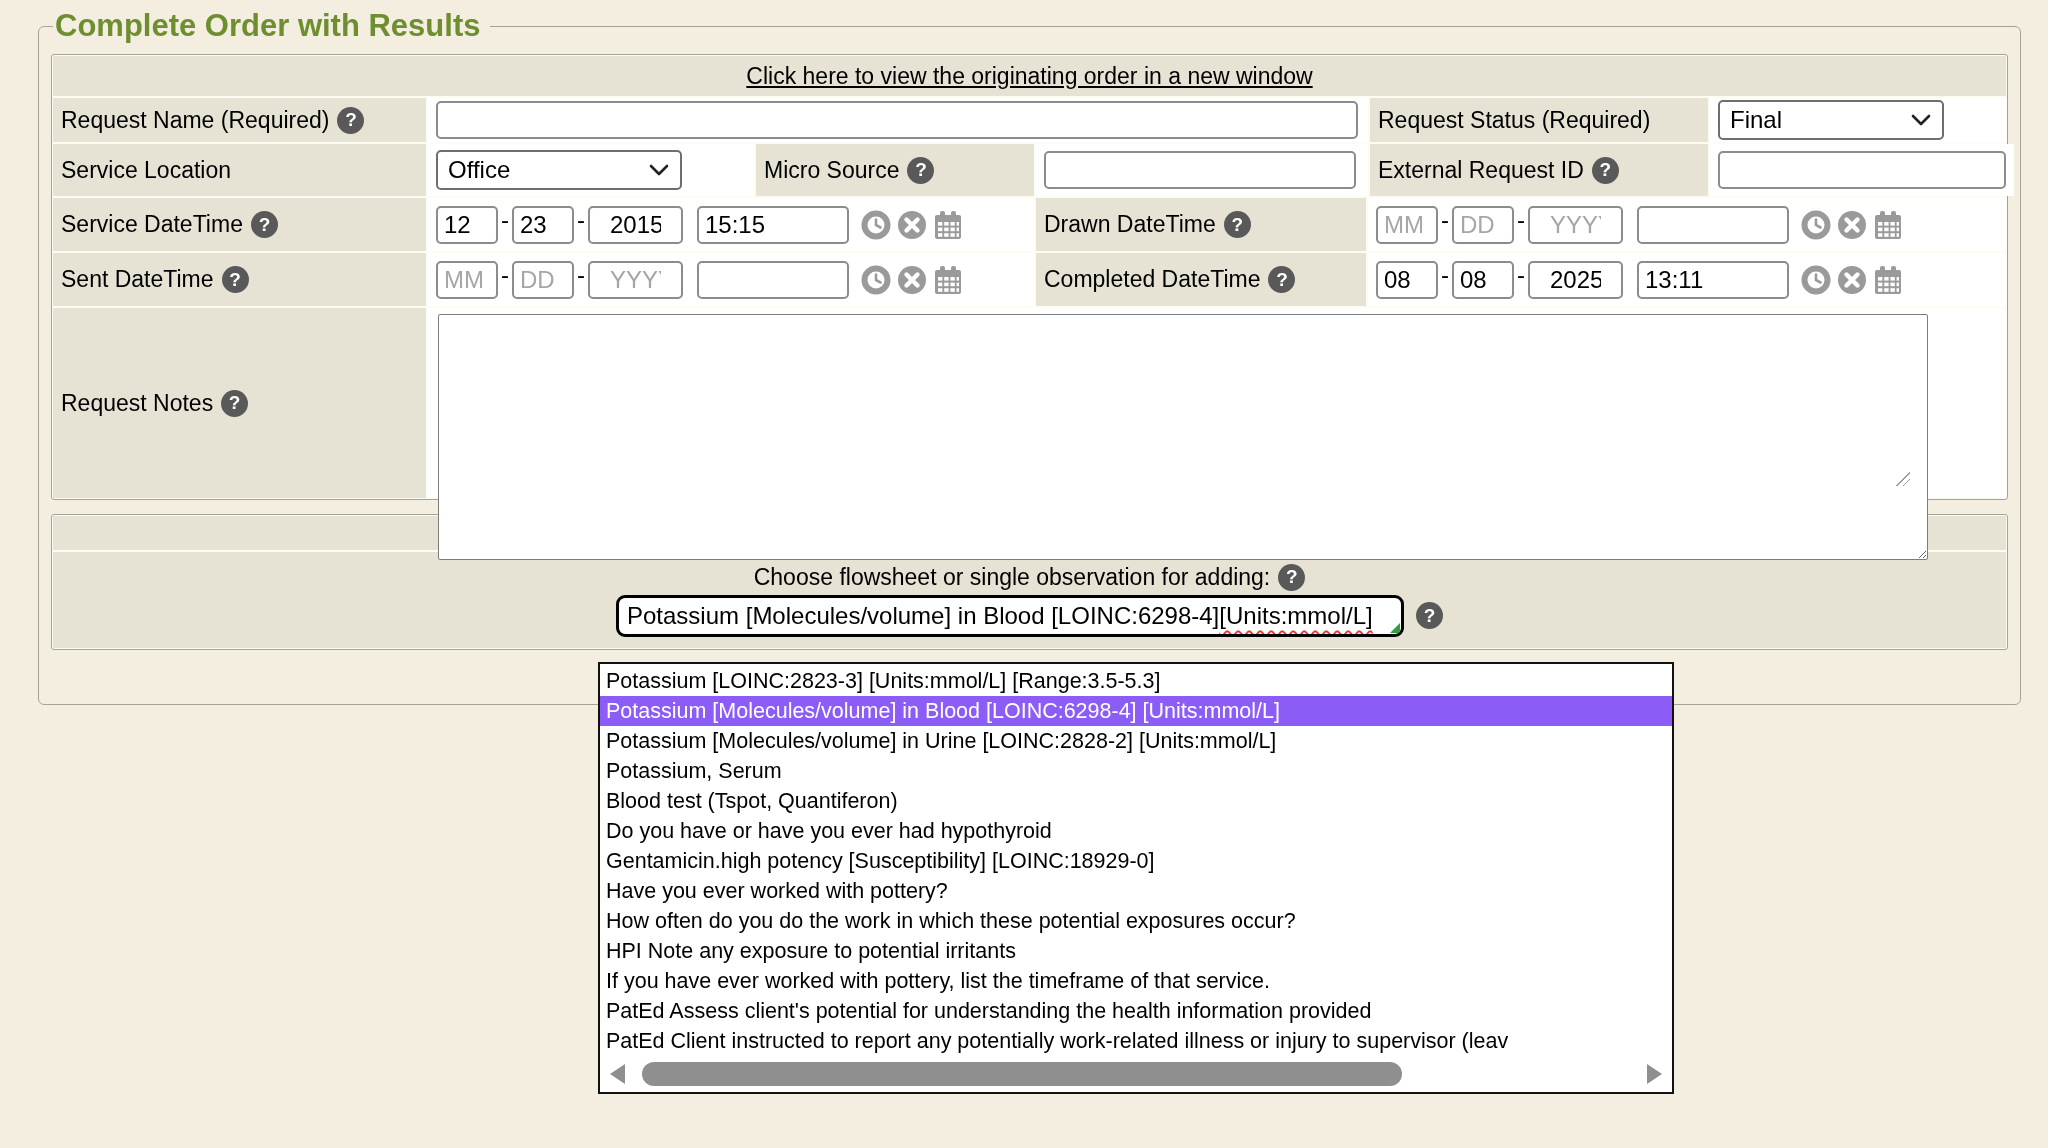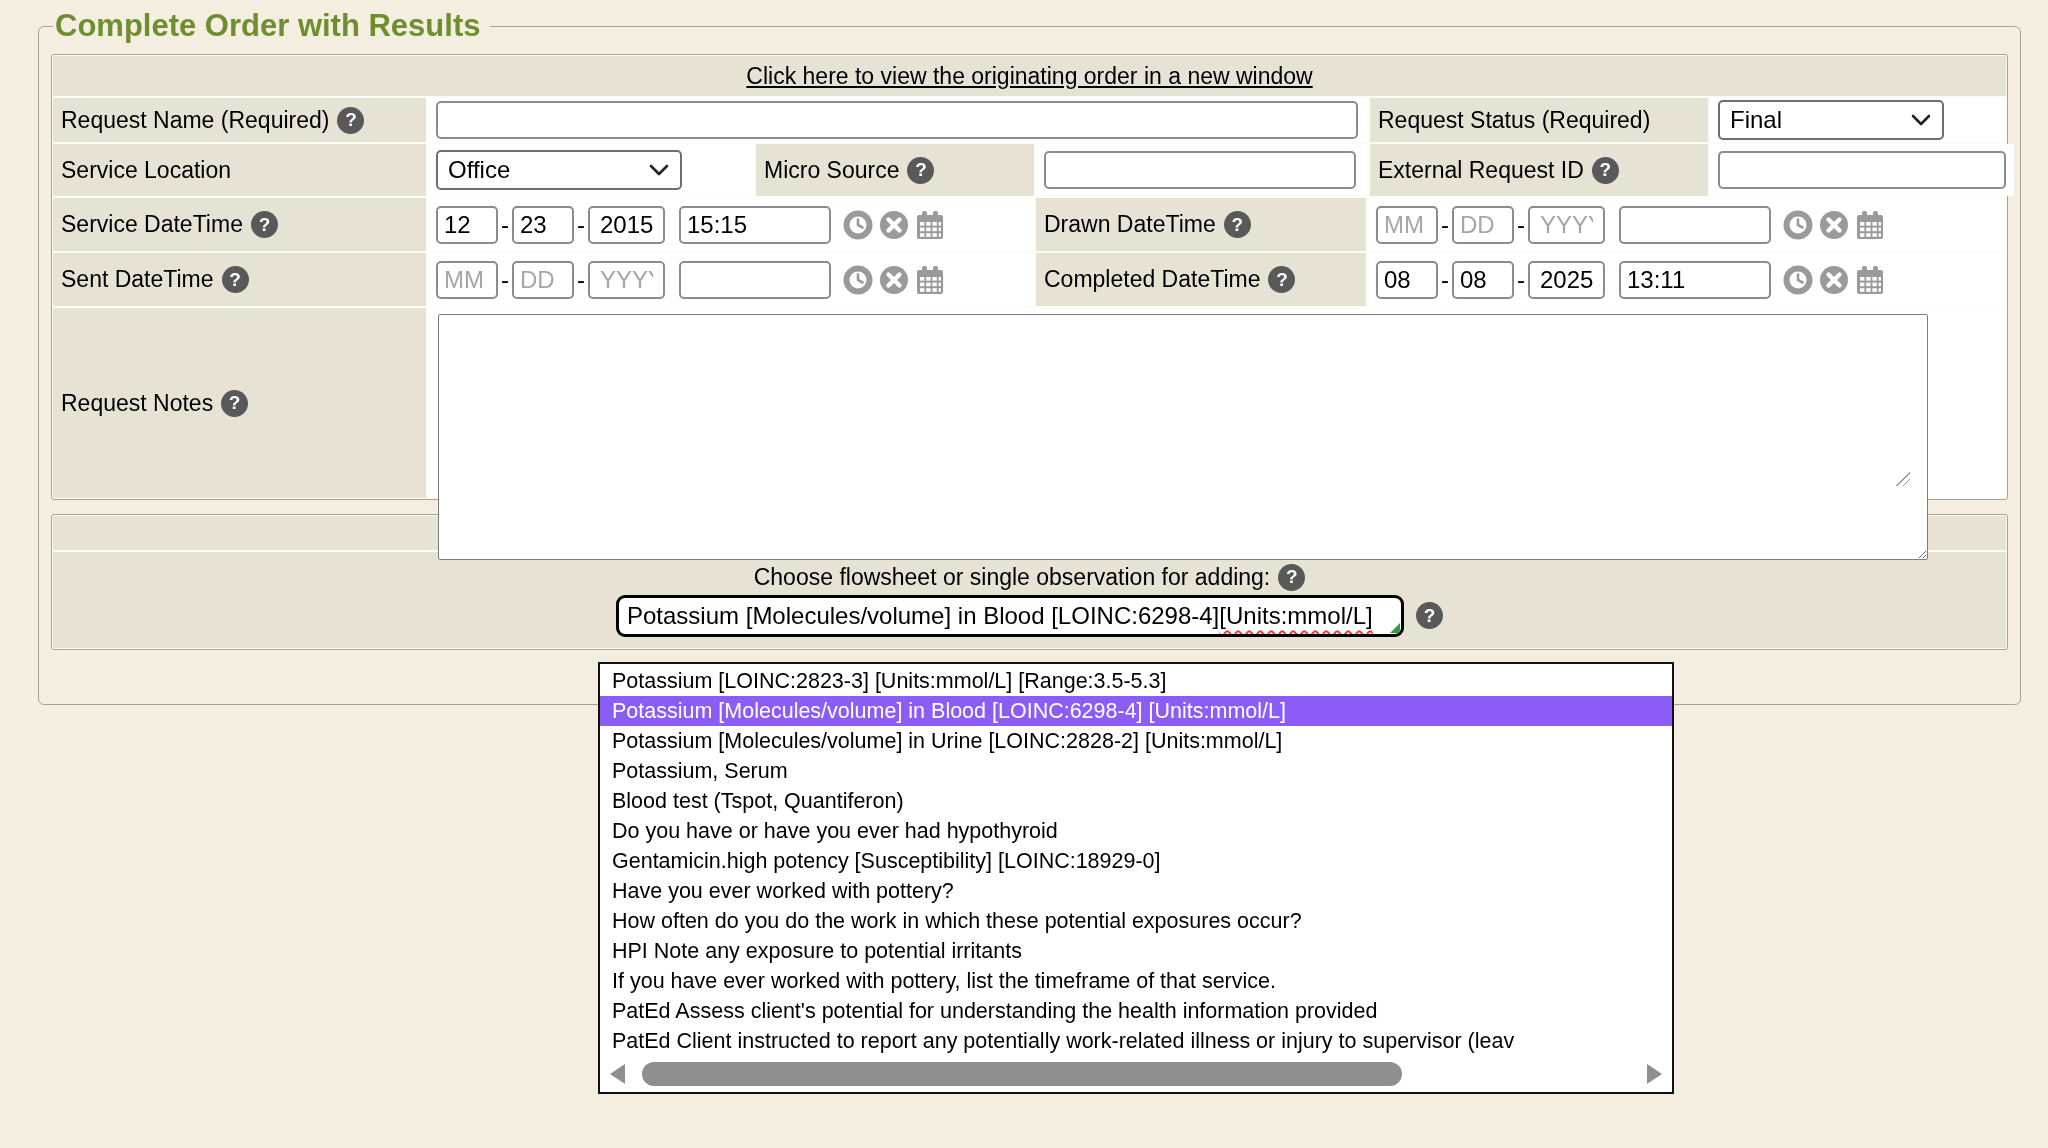--- a/index.html
+++ b/index.html
@@ -53,31 +53,31 @@
     border:2px solid #8c8c8c;
     border-radius:5px;
     font-size:24px;
     padding:0 8px;
     font-family:inherit;
     color:#000; background:#fff;
     outline:none;
   }
   .ti::placeholder { color:#a6a6a6; opacity:1; }
   .ti.dmm { width:62px; padding:0 6px; }
-  .ti.dyy { width:77px; padding:0 10px; }
+  .ti.dyy { width:95px; padding:0 20px; }
   .ti.dtime { width:152px; margin-left:14px; padding:0 6px; }
   .dash { font-size:24px; margin:0 3px; }
 
   .sel {
     height:40px; border:2px solid #6e6e6e; border-radius:5px;
     background:#fff; display:flex; align-items:center;
     justify-content:space-between; padding:0 10px 0 10px;
     font-size:24px; cursor:default;
   }
-  .dtg { display:flex; align-items:center; }
+  .dtg { display:flex; }
   .icons { display:flex; align-items:center; gap:6px; margin-left:12px; }
   .icons svg { display:block; }
 
   .help {
     width:27px; height:27px; border-radius:50%;
     background:#595959; color:#fff;
     font-weight:bold; font-size:19px;
     display:inline-flex; align-items:center; justify-content:center;
     margin-left:8px; flex:0 0 auto;
   }
@@ -129,21 +129,21 @@
     position:absolute; left:598px; top:662px;
     width:1076px;
     background:#fff;
     border:2px solid #111;
     z-index:10;
   }
   .dd-items { padding-top:2px; }
   .dd-item {
     height:30px; line-height:30px;
     font-size:21.5px;
-    padding-left:12px;
+    padding-left:6px;
     white-space:nowrap; overflow:hidden;
   }
   .dd-item.selected { background:#8b5cf6; color:#fff; }
   .dd-scroll {
     height:30px; position:relative;
     margin:3px 2px 3px 2px;
   }
   .dd-arrow-left, .dd-arrow-right { position:absolute; top:5px; width:0; height:0; }
   .dd-arrow-left {
     left:8px;

